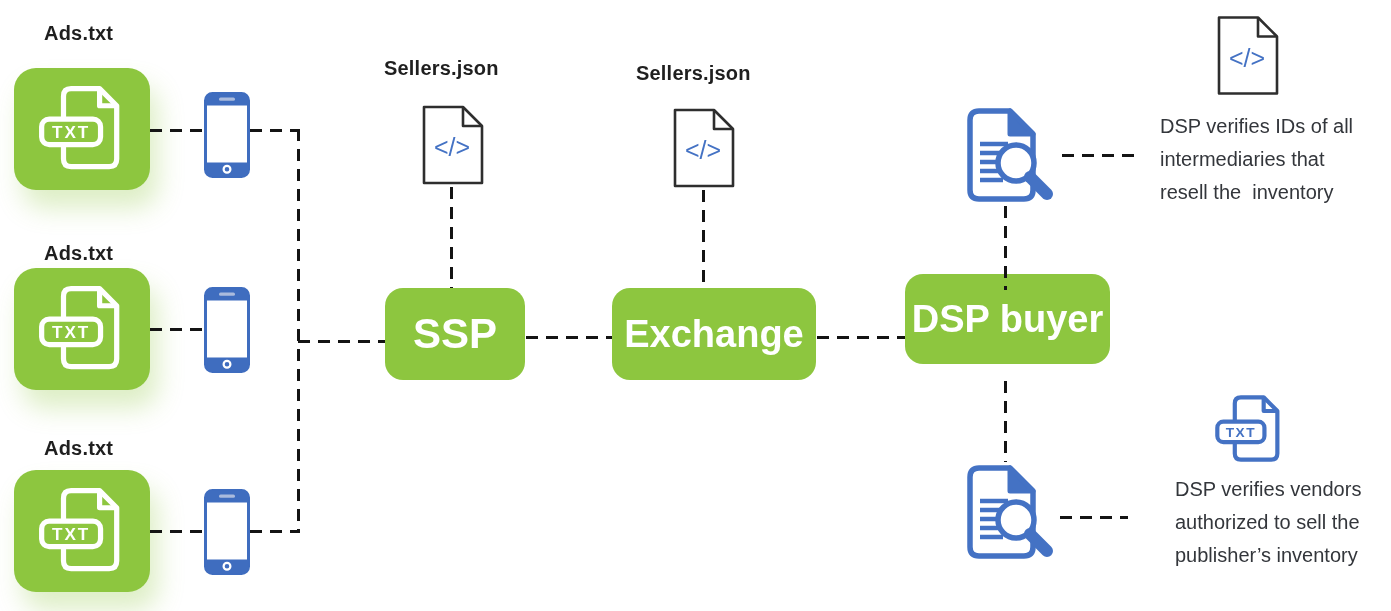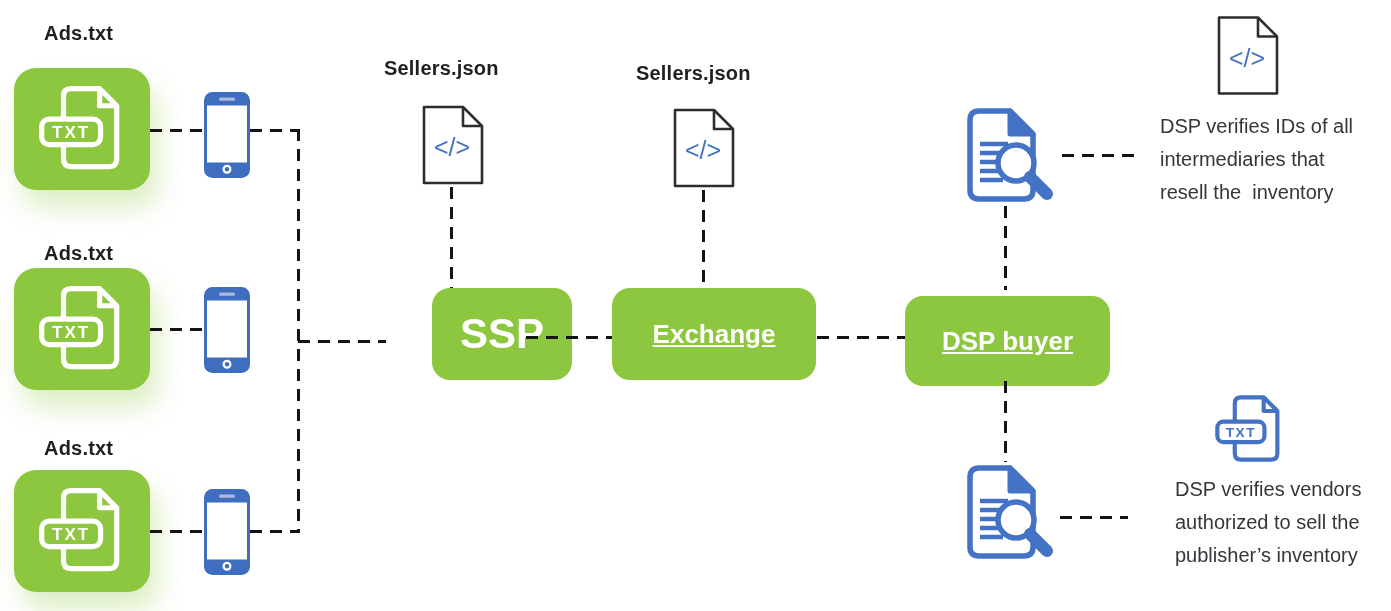--- a/index.html
+++ b/index.html
@@ -40,21 +40,21 @@
     position:absolute;font-size:20px;font-weight:600;
     color:var(--label);letter-spacing:.2px;white-space:nowrap;
   }
   
   .node{
     position:absolute;background:var(--green);border-radius:18px;
     display:flex;align-items:center;justify-content:center;
     color:#fff;font-weight:bold;white-space:nowrap;
   }
   .node-ssp{font-size:42px;}
-  .node-wide{font-size:26px;text-decoration:underline;}
+  .node-wide{font-size:38px;}
   
   .note{
     position:absolute;font-size:20px;line-height:33px;
     color:var(--note);white-space:pre-wrap;
   }
   .abs{position:absolute;}
   svg{display:block;}
   svg text{font-family:"Liberation Sans", sans-serif;}
 </style>
 </head>
@@ -140,25 +140,25 @@
   <div class="file-label" style="left:636px;top:62px;">Sellers.json</div>
   <div class="abs" style="left:672px;top:108px;">
     <svg width="64" height="80" viewBox="0 0 64 80">
       <path d="M3,2 H42 L61,21 V78 H3 Z" fill="#fff" stroke="#2e2e2e" stroke-width="2.6" stroke-linejoin="round"></path>
       <path d="M42,2 V21 H61" fill="none" stroke="#2e2e2e" stroke-width="2.6" stroke-linejoin="round"></path>
       <text x="31" y="51" text-anchor="middle" font-size="25" fill="#4472c4">&lt;/&gt;</text>
     </svg>
   </div>
   <div class="dash-v" style="left:702px;top:190px;height:98px;"></div>
 
-  <div class="node node-ssp" style="left:385px;top:288px;width:140px;height:92px;margin-left:47px;">SSP</div>
+  <div class="node node-ssp" style="left:385px;top:288px;width:140px;height:92px;">SSP</div>
   <div class="dash-h" style="left:526px;top:336px;width:86px;"></div>
   <div class="node node-wide" style="left:612px;top:288px;width:204px;height:92px;">Exchange</div>
   <div class="dash-h" style="left:817px;top:336px;width:88px;"></div>
-  <div class="node node-wide" style="left:905px;top:296px;width:205px;height:90px;">DSP buyer</div>
+  <div class="node node-wide" style="left:905px;top:274px;width:205px;height:90px;">DSP buyer</div>
 
   <div class="dash-v" style="left:1004px;top:206px;height:84px;"></div>
   <div class="abs" style="left:963px;top:106px;">
     <svg width="96" height="100" viewBox="0 0 96 100">
       <path d="M47,5 H16 Q7,5 7,14 V84 Q7,93 16,93 H61 Q70,93 70,84 V28 Z" fill="#fff" stroke="#4472c4" stroke-width="5.5" stroke-linejoin="round"></path>
       <path d="M47,5 L47,28 L70,28 Z" fill="#4472c4" stroke="#4472c4" stroke-width="5" stroke-linejoin="round"></path>
       <g stroke="#4472c4" stroke-width="4.5">
         <line x1="17" y1="38" x2="45" y2="38"></line>
         <line x1="17" y1="47" x2="45" y2="47"></line>
         <line x1="17" y1="56" x2="42" y2="56"></line>

